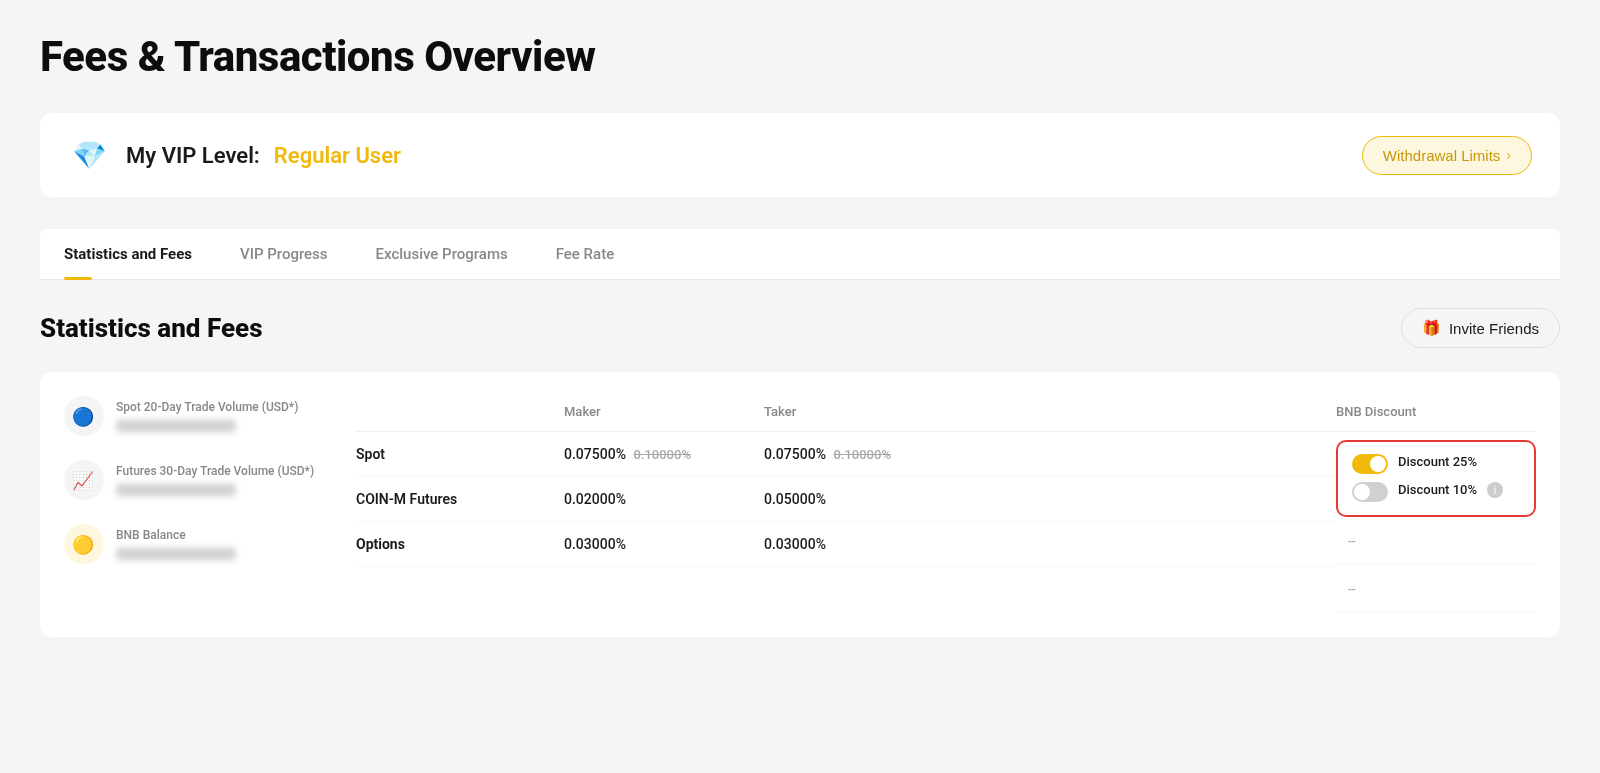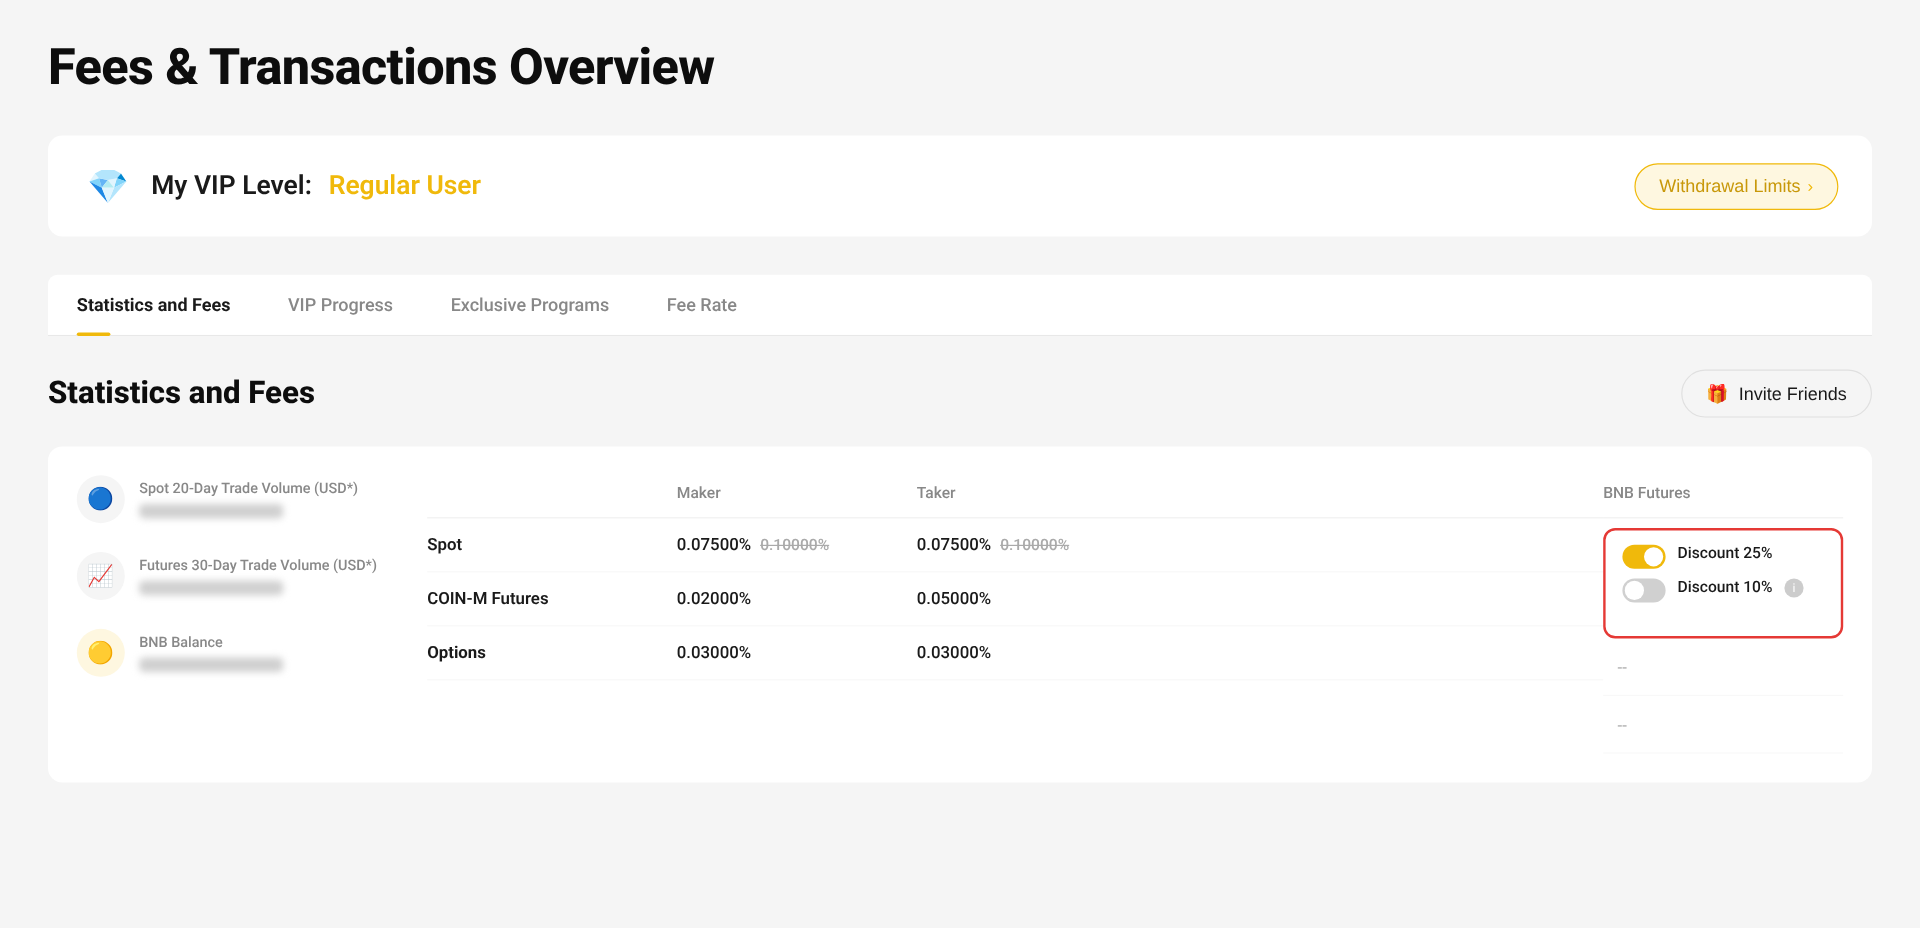--- a/index.html
+++ b/index.html
@@ -197,21 +197,21 @@
       font-size: 13px;
       margin-left: 4px;
     }
     .discount-row {
       display: flex;
       align-items: flex-start;
       gap: 10px;
       margin-bottom: 8px;
     }
     .discount-row:last-child {
-      margin-bottom: 16px;
+      margin-bottom: 1px;
     }
     .toggle {
       width: 36px;
       height: 20px;
       border-radius: 10px;
       position: relative;
       cursor: pointer;
       flex-shrink: 0;
     }
     .toggle.on {
@@ -350,21 +350,21 @@
         <div style="display:grid; grid-template-columns: 200px 200px 200px; padding:14px 0; border-bottom:1px solid #f8f8f8; align-items:center;">
           <div class="fees-cell" style="padding-left:0; font-weight:700;">Options</div>
           <div class="fees-cell">0.03000%</div>
           <div class="fees-cell">0.03000%</div>
         </div>
       </div>
 
       <div style="width:200px; flex-shrink:0;">
 
         <div style="padding:8px 0 12px 0; border-bottom:1px solid #f0f0f0;">
-          <div class="fees-header-cell">BNB Futures</div>
+          <div class="fees-header-cell">BNB Discount</div>
         </div>
 
         <div style="border:2px solid #e53935; border-radius:10px; padding:12px 14px; margin-top:8px;">
 
           <div class="discount-row">
             <div class="toggle on"></div>
             <span class="discount-label">Discount 25%</span>
           </div>
 
           <div class="discount-row">

